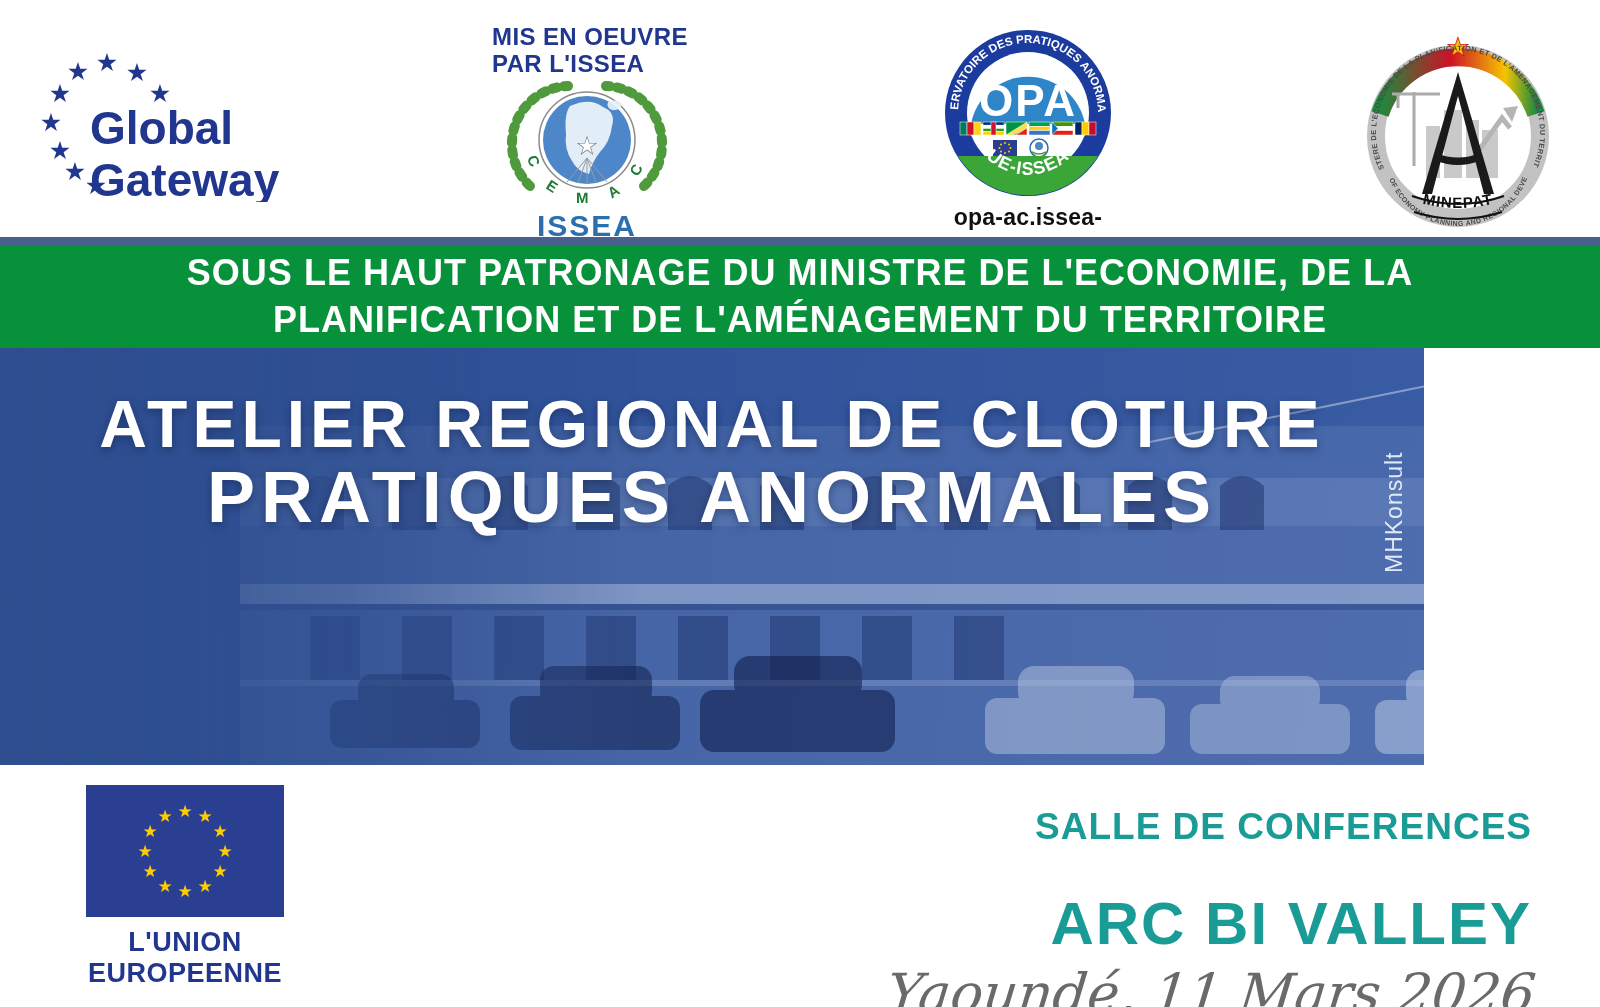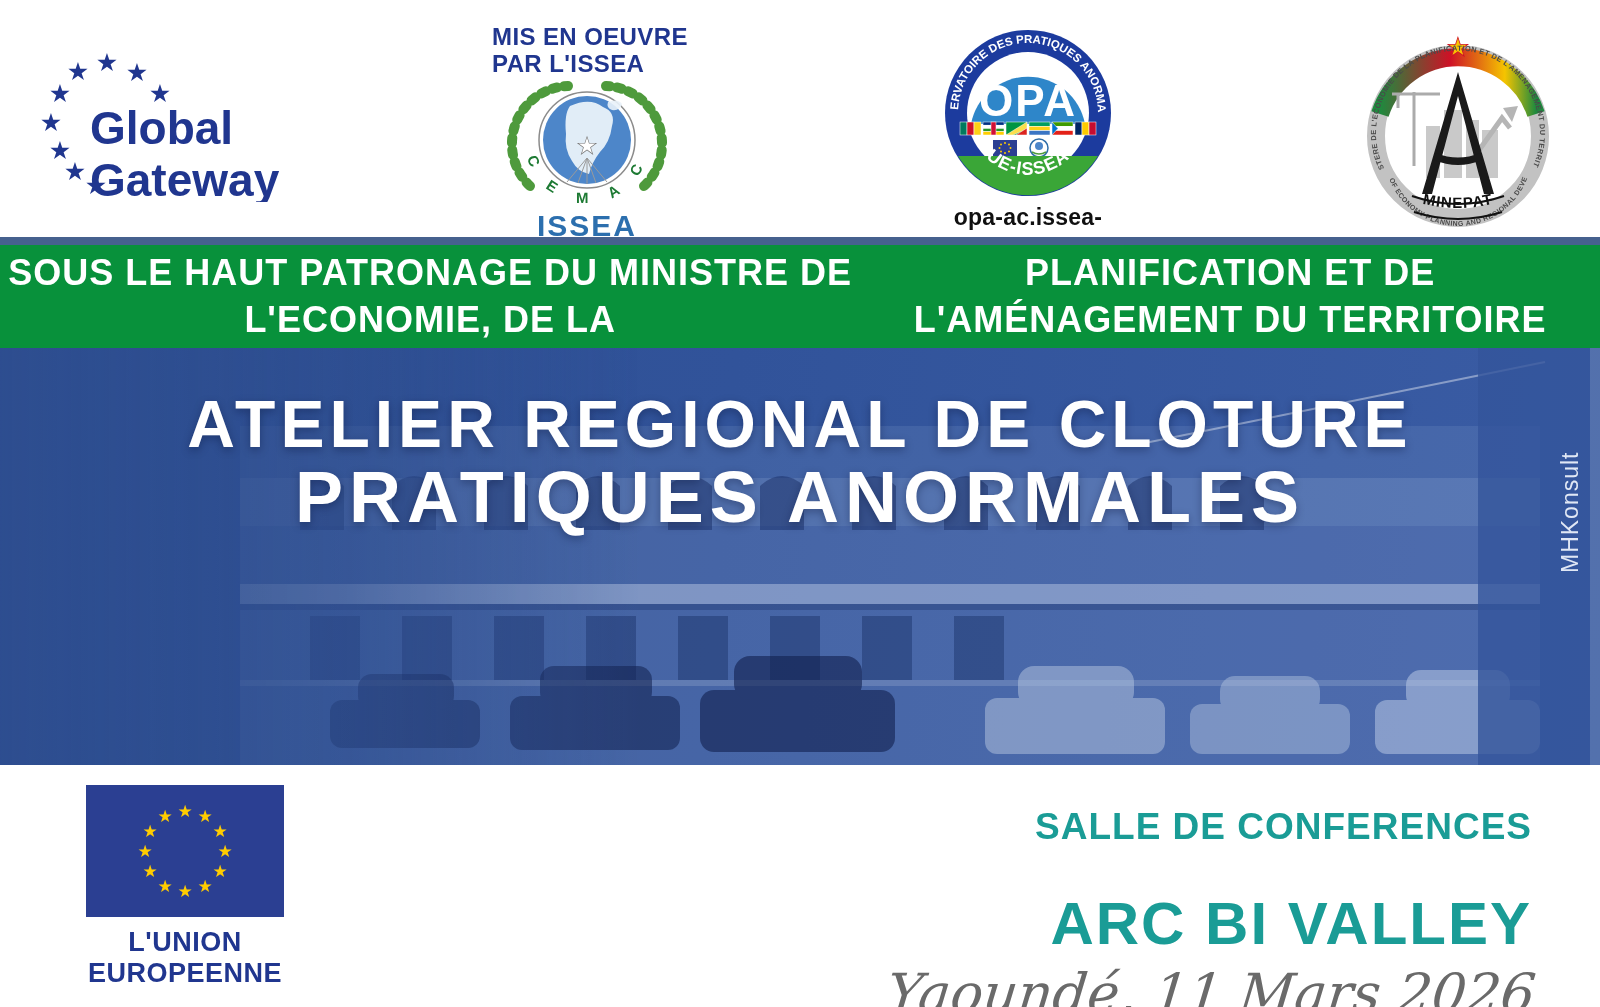--- a/index.html
+++ b/index.html
@@ -11,25 +11,25 @@
   .gg-logo{position:absolute;left:38px;top:50px;}
   .issea-block{position:absolute;left:492px;top:24px;width:212px;}
   .issea-caption{color:#20368F;font-weight:bold;font-size:24px;line-height:1.12;letter-spacing:.4px;}
   .opa-block{position:absolute;left:898px;top:28px;width:260px;text-align:center;}
   .opa-url{margin-top:6px;font-size:23px;font-weight:bold;color:#101010;letter-spacing:.2px;}
   .minepat-block{position:absolute;left:1356px;top:26px;}
 
   
   .blue-rule{position:absolute;left:0;top:237px;width:1600px;height:8px;background:#46618E;}
   .green-banner{position:absolute;left:0;top:245px;width:1600px;height:103px;background:#08913B;
-                display:flex;flex-direction:row;justify-content:center;align-items:center;
+                display:flex;flex-direction:column;justify-content:center;align-items:center;
                 color:#ffffff;font-weight:bold;font-size:36px;line-height:1.3;letter-spacing:1px;text-align:center;}
 
   
-  .hero{position:absolute;left:0;top:348px;width:1600px;height:417px;overflow:hidden;
+  .hero{position:absolute;left:0;top:348px;width:1424px;height:417px;overflow:hidden;
         background:linear-gradient(95deg,#2E4E8F 0%,#31539A 45%,#3A5CA4 100%);}
   .hero-photo{position:absolute;left:0;top:0;width:1600px;height:417px;}
   .hero-title{position:relative;z-index:3;padding-top:42px;text-align:center;color:#ffffff;font-weight:bold;
               text-shadow:0 3px 8px rgba(5,15,50,.35);}
   .hero-title .t1{font-size:66px;letter-spacing:5px;line-height:1.05;}
   .hero-title .t2{font-size:88px;letter-spacing:3px;line-height:1.08;}
   .hero-title .t3{font-size:72px;letter-spacing:6px;line-height:1.08;}
   .watermark{position:absolute;z-index:4;right:16px;top:95px;height:130px;color:#EAF0FA;
              writing-mode:vertical-rl;transform:rotate(180deg);font-size:23px;font-weight:400;
              letter-spacing:1px;opacity:.95;}

